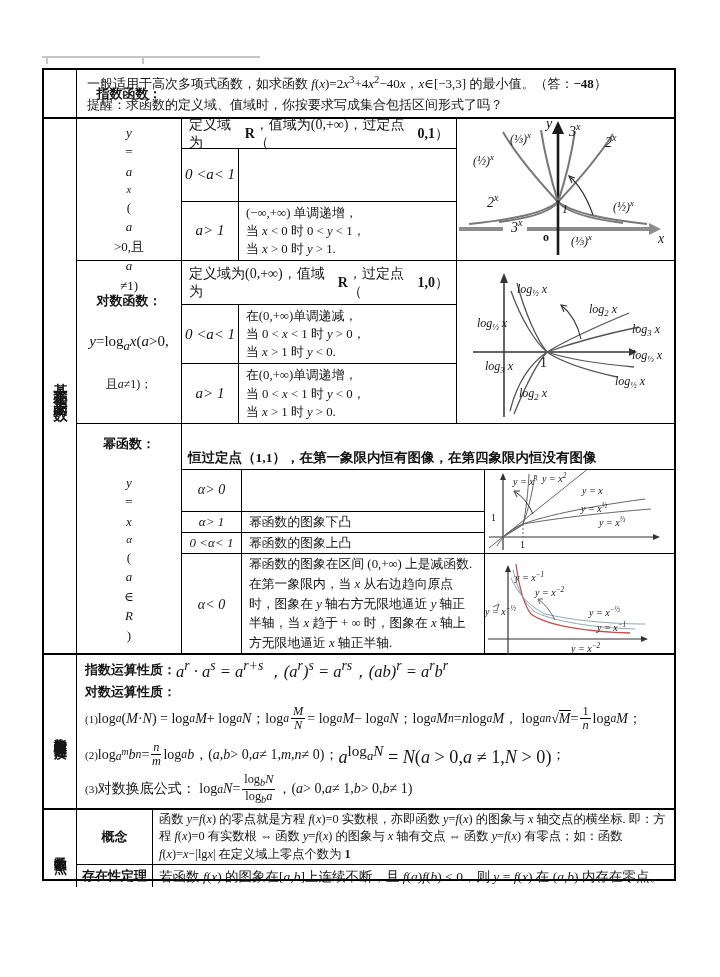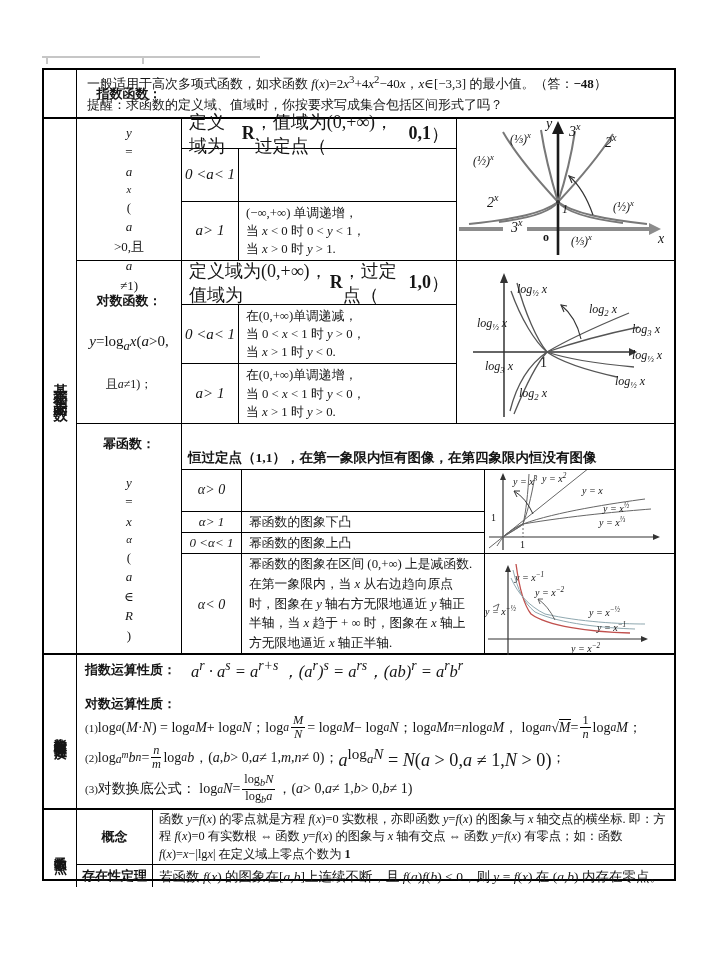--- a/index.html
+++ b/index.html
@@ -27,21 +27,21 @@
   .sec-basic { height:536px; display:flex; border-bottom:2px solid #000; }
   .basic-main { flex:1; display:flex; flex-direction:column; }
   .blk { display:flex; }
   .blk-exp { height:142px; border-bottom:1.2px solid #000; }
   .blk-log { height:173px; border-bottom:1.2px solid #000; }
   .blk-pow { flex:1; }
   .fn-name { width:105px; border-right:1.2px solid #000; display:flex; flex-direction:column;
              align-items:center; justify-content:center; text-align:center; font-size:13px; line-height:1.5; padding:2px; }
   .fn-right { flex:1; display:flex; }
   .fn-textcol { width:275px; border-right:1.2px solid #000; display:flex; flex-direction:column; }
-  .fn-head { border-bottom:1.2px solid #000; display:flex; align-items:center; padding:1px 7px; font-size:18px; }
+  .fn-head { border-bottom:1.2px solid #000; display:flex; align-items:center; padding:1px 7px; font-size:14px; }
   .fn-row { flex:1; display:flex; border-bottom:1.2px solid #000; }
   .fn-row:last-child { border-bottom:none; }
   .cond { width:57px; border-right:1.2px solid #000; display:flex; align-items:center; justify-content:center;
           font-size:15px; font-style:italic; }
   .desc { flex:1; padding:2px 7px; font-size:12.8px; line-height:1.42; display:flex; flex-direction:column; justify-content:center; }
   .graphcell { flex:1; position:relative; overflow:hidden; }
 
   
   .pow-right { flex:1; display:flex; flex-direction:column;margin-top:24px; }
   .pow-head { height:22px; border-bottom:1.2px solid #000; display:flex; align-items:center; padding:0 6px;
@@ -63,22 +63,22 @@
   .gl { position:absolute; white-space:nowrap; font-style:italic; line-height:1; }
   .gl sup, .gl sub { font-size:0.72em; }
   .gl.small { font-size:10px; }
   .gl.med { font-size:12px; }
   .gl.big { font-size:14px; }
   .gl.rm { font-style:normal; font-weight:700; }
 
   
   .sec-ops { height:155px; display:flex; border-bottom:2px solid #000; }
   .ops-main { flex:1; padding:3px 8px 2px 8px; display:flex; flex-direction:column; font-size:13px; }
-  .ops-line1 { height:26px; display:flex; align-items:center; gap:15px; }
-  .ops-line2 { height:18px; display:flex; align-items:center;margin-top:12px; }
+  .ops-line1 { height:26px; display:flex; align-items:center; gap:0; }
+  .ops-line2 { height:18px; display:flex; align-items:center; }
   .ops-item1 { height:40px; display:flex; align-items:center; font-size:14px; }
   .ops-item2 { height:40px; display:flex; align-items:center; font-size:14px; }
   .ops-item3 { flex:1; display:flex; align-items:center; font-size:14px; }
   .mathbig { font-size:16.5px; font-style:italic; }
   .bold { font-weight:700; }
   .frac { display:inline-flex; flex-direction:column; align-items:center; vertical-align:middle;
           line-height:1.05; font-size:0.88em; margin:0 2px; }
   .frac .top { border-bottom:1px solid #000; padding:0 2px; }
   .ovl { border-top:1.1px solid #000; }
   .xl { font-size:1.3em; }
@@ -261,21 +261,21 @@
                       <path d="M18,67 C28,61 35,57 38,54 C44,38 48,18 50,5" fill="none" stroke="#666" stroke-width="1"></path>
                       <path d="M18,67 C27,59 34,56 38,54 C70,42 130,33 160,29" fill="none" stroke="#666" stroke-width="1"></path>
                       <path d="M18,67 C26,60 33,56 38,54 C85,46 140,41 166,39" fill="none" stroke="#666" stroke-width="1"></path>
                       <line x1="38" y1="54" x2="38" y2="67" stroke="#444" stroke-width="0.8" stroke-dasharray="2,2"></line>
                       <path d="M48,44 Q41,28 29,21" fill="none" stroke="#333" stroke-width="1"></path>
                       <polyline points="35,21 29,21 32,27" fill="none" stroke="#333" stroke-width="1"></polyline>
                     </svg>
                     <span class="gl small" style="left:28px;top:6px"><i>y</i> = <i>x</i><sup>3</sup></span>
                     <span class="gl small" style="left:57px;top:3px"><i>y</i> = <i>x</i><sup>2</sup></span>
                     <span class="gl small" style="left:97px;top:16px"><i>y</i> = <i>x</i></span>
-                    <span class="gl small" style="left:118px;top:33px"><i>y</i> = <i>x</i><sup>½</sup></span>
+                    <span class="gl small" style="left:96px;top:33px"><i>y</i> = <i>x</i><sup>½</sup></span>
                     <span class="gl small" style="left:114px;top:47px"><i>y</i> = <i>x</i><sup>⅓</sup></span>
                     <span class="gl small" style="left:6px;top:43px;font-style:normal">1</span>
                     <span class="gl small" style="left:35px;top:70px;font-style:normal">1</span>
                   </div>
                 </div>
                 <div class="pow-g2">
                   <div class="graph">
                     <svg width="193" height="116" viewBox="0 0 193 116">
                       <line x1="3" y1="85" x2="156" y2="85" stroke="#333" stroke-width="1.2"></line>
                       <polygon points="156,82 163,85 156,88" fill="#333"></polygon>

